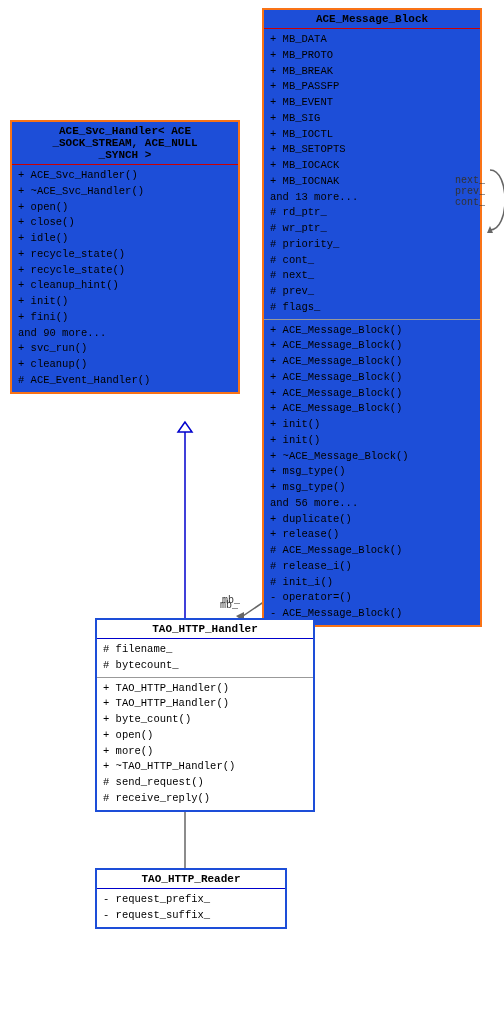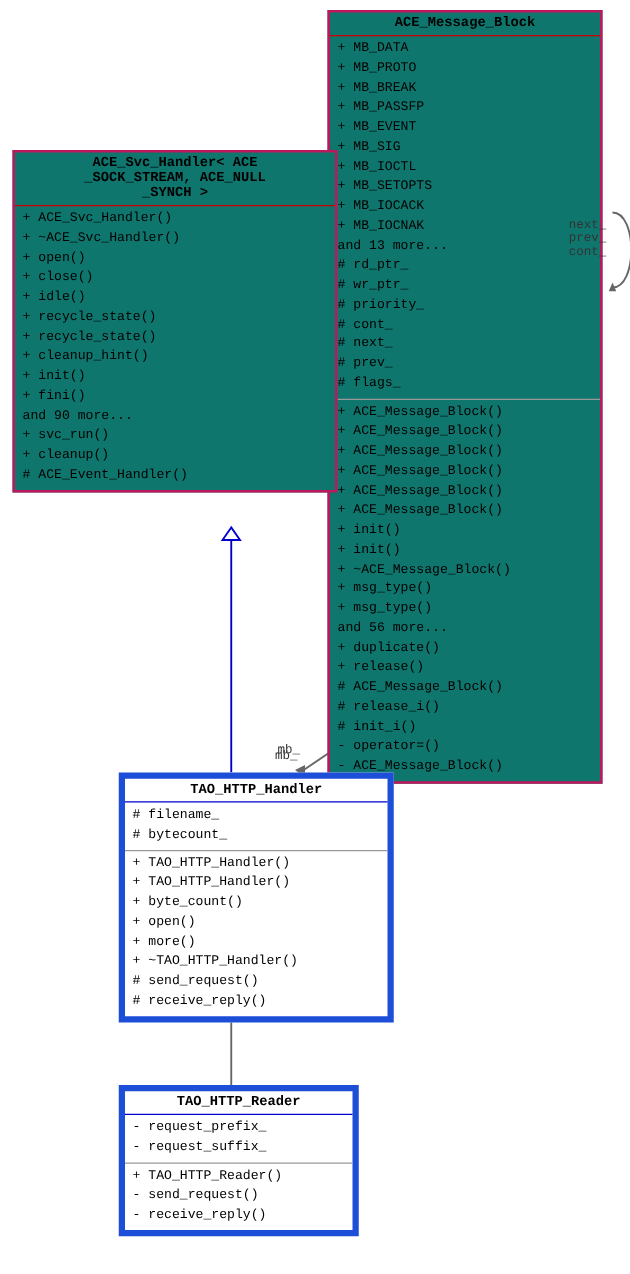--- a/index.html
+++ b/index.html
@@ -12,26 +12,26 @@
       position: relative;
       overflow: hidden;
     }
     .diagram-container {
       position: relative;
       width: 504px;
       height: 1019px;
     }
     .uml-box {
       position: absolute;
-      border: 2px solid #be185d;
-      background: #0f766e;
+      border: 2px solid #f97316;
+      background: #1d4ed8;
     }
     .uml-box-blue {
       position: absolute;
-      border: 5px solid #1d4ed8;
+      border: 2px solid #1d4ed8;
       background: #ffffff;
     }
     .uml-header {
       text-align: center;
       font-weight: bold;
       padding: 3px 6px;
       border-bottom: 1px solid #cc0000;
       font-size: 11px;
     }
     .uml-header-blue {
@@ -128,21 +128,21 @@
 # ACE_Message_Block()
 # release_i()
 # init_i()
 - operator=()
 - ACE_Message_Block()</p>
     </div>
   </div>
 
   <div style="position:absolute; left:455px; top:175px; font-size:10px; color:#333;text-align:right;">next_<br>prev_<br>cont_</div>
 
-  <div class="uml-box" style="left: 10px; top: 120px; width: 260px;">
+  <div class="uml-box" style="left: 10px; top: 120px; width: 230px;">
     <div class="uml-header">ACE_Svc_Handler&lt; ACE<br>_SOCK_STREAM, ACE_NULL<br>_SYNCH &gt;</div>
     <div class="uml-section">
       <p>+ ACE_Svc_Handler()
 + ~ACE_Svc_Handler()
 + open()
 + close()
 + idle()
 + recycle_state()
 + recycle_state()
 + cleanup_hint()
@@ -175,20 +175,15 @@
 # receive_reply()</p>
     </div>
   </div>
 
   <div class="uml-box-blue" style="left: 95px; top: 868px; width: 192px;">
     <div class="uml-header-blue">TAO_HTTP_Reader</div>
     <div class="uml-section">
       <p>- request_prefix_
 - request_suffix_</p>
     </div>
-    <div class="uml-section">
-      <p>+ TAO_HTTP_Reader()
-- send_request()
-- receive_reply()</p>
-    </div>
   </div>
 
 </div>
 
 </body></html>

